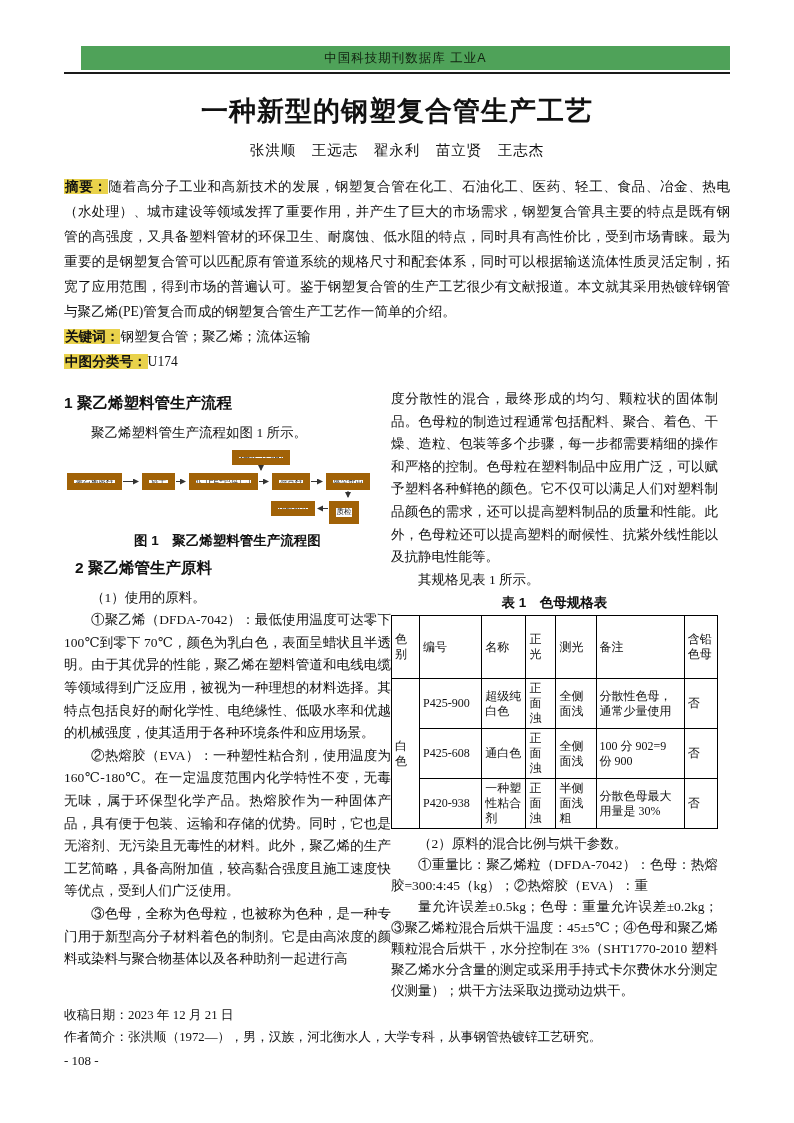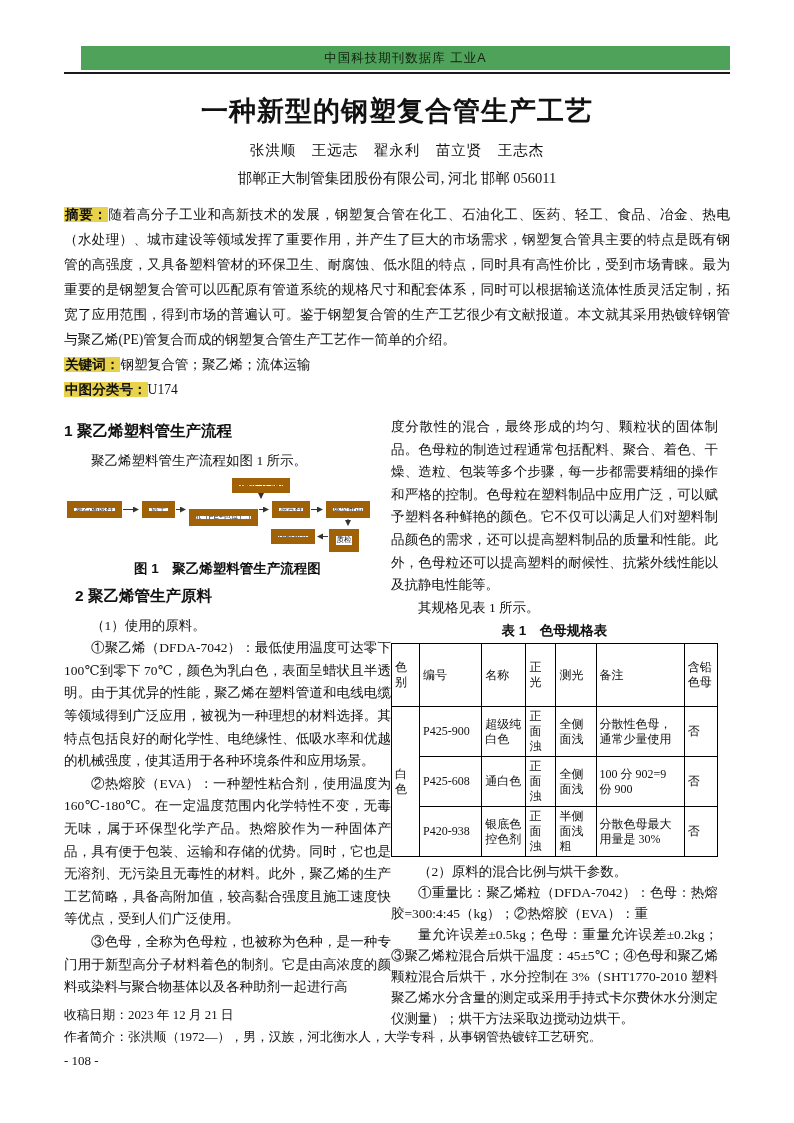--- a/index.html
+++ b/index.html
@@ -49,21 +49,20 @@
 
 <div class="page">
 
   <div class="db-bar">
     <span>中国科技期刊数据库 工业A</span>
   </div>
   <div class="db-rule"></div>
 
   <h1 class="title">一种新型的钢塑复合管生产工艺</h1>
   <div class="authors">张洪顺　王远志　翟永利　苗立贤　王志杰</div>
-  <div class="affiliation">邯郸正大制管集团股份有限公司, 河北 邯郸 056011</div>
 
   <p class="meta first"><span class="label">摘要：</span><span>随着高分子工业和高新技术的发展，钢塑复合管在化工、石油化工、医药、轻工、食品、冶金、热电（水处理）、城市建设等领域发挥了重要作用，并产生了巨大的市场需求，钢塑复合管具主要的特点是既有钢管的高强度，又具备塑料管材的环保卫生、耐腐蚀、低水阻的特点，同时具有高性价比，受到市场青睐。最为重要的是钢塑复合管可以匹配原有管道系统的规格尺寸和配套体系，同时可以根据输送流体性质灵活定制，拓宽了应用范围，得到市场的普遍认可。鉴于钢塑复合管的生产工艺很少有文献报道。本文就其采用热镀锌钢管与聚乙烯(PE)管复合而成的钢塑复合管生产工艺作一简单的介绍。</span></p>
   <p class="meta"><span class="label">关键词：</span><span>钢塑复合管；聚乙烯；流体运输</span></p>
   <p class="meta"><span class="label">中图分类号：</span><span>U174</span></p>
 
   <div class="columns">
 
     <div class="col">
       <h2>1 聚乙烯塑料管生产流程</h2>
       <p class="indent">聚乙烯塑料管生产流程如图 1 所示。</p>
@@ -79,21 +78,21 @@
           <line x1="112" y1="34.5" x2="121" y2="34.5" stroke="#333" stroke-width="1" marker-end="url(#ah)"></line>
           <line x1="195" y1="34.5" x2="204" y2="34.5" stroke="#333" stroke-width="1" marker-end="url(#ah)"></line>
           <line x1="197" y1="19" x2="197" y2="23" stroke="#333" stroke-width="1" marker-end="url(#ah)"></line>
           <line x1="247" y1="34.5" x2="258" y2="34.5" stroke="#333" stroke-width="1" marker-end="url(#ah)"></line>
           <line x1="284" y1="44" x2="284" y2="50" stroke="#333" stroke-width="1" marker-end="url(#ah)"></line>
           <line x1="264" y1="61.5" x2="254" y2="61.5" stroke="#333" stroke-width="1" marker-end="url(#ah)"></line>
         </svg>
         <div class="fc-box" style="left:168px;top:3px;width:58px;height:15px;">热熔胶（EVA）</div>
         <div class="fc-box" style="left:3px;top:26px;width:55px;height:17px;">聚乙烯原料</div>
         <div class="fc-box" style="left:78px;top:26px;width:33px;height:17px;">烘干</div>
-        <div class="fc-box" style="left:125px;top:26px;width:69px;height:17px;margin-top:8px;">主机（PE+色母）上料</div>
+        <div class="fc-box" style="left:125px;top:26px;width:69px;height:17px;">主机（PE+色母）上料</div>
         <div class="fc-box" style="left:208px;top:26px;width:38px;height:17px;">混合料</div>
         <div class="fc-box" style="left:262px;top:26px;width:44px;height:17px;">成型挤出</div>
         <div class="fc-box" style="left:207px;top:54px;width:44px;height:15px;">作者简介</div>
         <div class="fc-box" style="left:265px;top:54px;width:30px;height:23px;font-family:Liberation Serif, serif;">质检</div>
       </div>
       <div class="fig-caption">图 1　聚乙烯塑料管生产流程图</div>
 
       <h2 class="second">2 聚乙烯管生产原料</h2>
       <p class="indent">（1）使用的原料。</p>
       <p class="indent">①聚乙烯（DFDA-7042）：最低使用温度可达零下100℃到零下 70℃，颜色为乳白色，表面呈蜡状且半透明。由于其优异的性能，聚乙烯在塑料管道和电线电缆等领域得到广泛应用，被视为一种理想的材料选择。其特点包括良好的耐化学性、电绝缘性、低吸水率和优越的机械强度，使其适用于各种环境条件和应用场景。</p>
@@ -140,21 +139,21 @@
           <tr>
             <td>P425-608</td>
             <td>通白色</td>
             <td>正面浊</td>
             <td>全侧面浅</td>
             <td>100 分 902=9 份 900</td>
             <td class="c">否</td>
           </tr>
           <tr>
             <td>P420-938</td>
-            <td>银底色控色剂</td>
+            <td>一种塑性粘合剂</td>
             <td>正面浊</td>
             <td>半侧面浅粗</td>
             <td>分散色母最大用量是 30%</td>
             <td class="c">否</td>
           </tr>
         </tbody>
       </table>
 
       <p class="indent tight">（2）原料的混合比例与烘干参数。</p>
       <p class="indent tight">①重量比：聚乙烯粒（DFDA-7042）：色母：热熔胶=300:4:45（kg）；②热熔胶（EVA）：重</p>

